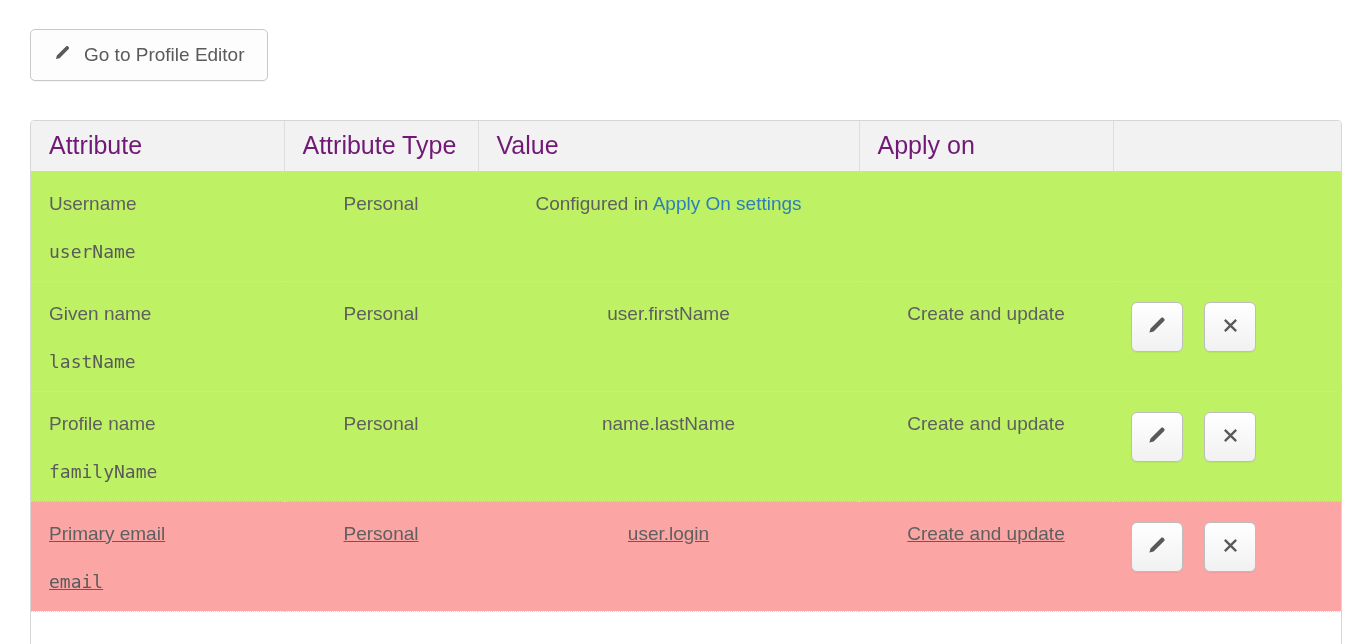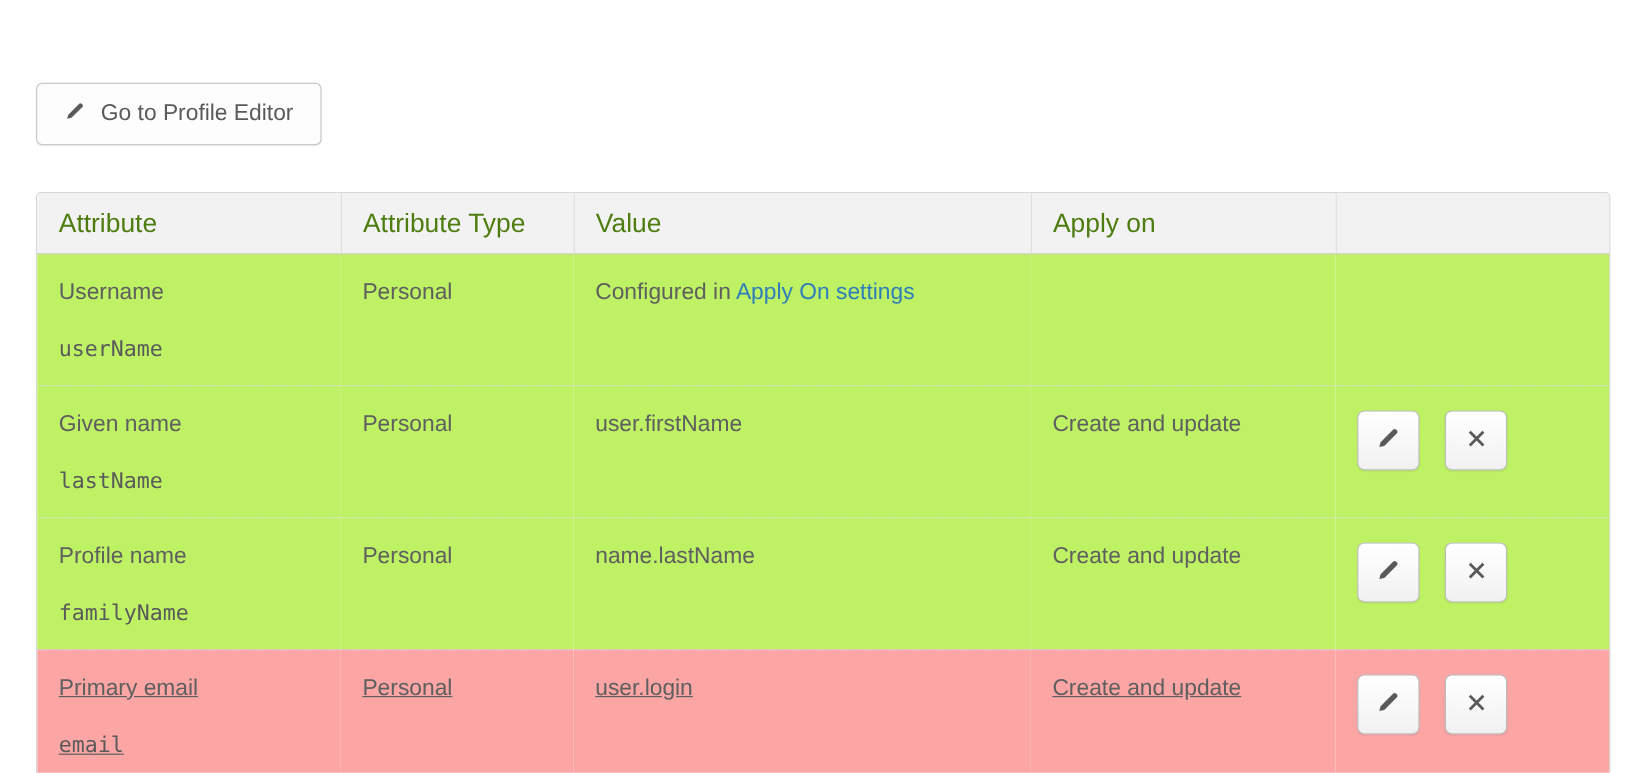--- a/index.html
+++ b/index.html
@@ -10,49 +10,48 @@
 
   
   .toolbar { display:flex; gap:21px; margin-bottom:39px; }
   .tb-btn {
     display:inline-flex; align-items:center; gap:12px;
     height:52px; padding:16px 22px;
     background:#fdfdfd; border:1px solid #c8c8c8; border-radius:5px;
     font-family:"Liberation Sans", sans-serif;
     font-size:19px; color:#5a5a5a; cursor:pointer;
     box-shadow:0 1px 1px rgba(0,0,0,0.04);
-    margin-top:40px;
   }
   .tb-btn svg { flex:0 0 auto; }
 
   
   .table-wrap {
     width:1312px; border:1px solid #d6d6d6; border-radius:4px; overflow:hidden;
   }
   table { width:100%; border-collapse:collapse; table-layout:fixed; }
   col.c1{width:253px} col.c2{width:194px} col.c3{width:381px} col.c4{width:254px} col.c5{width:229px}
 
   thead th {
     height:50px; background:#f2f2f2; text-align:left;
-    padding:0 18px; font-weight:normal; font-size:22px; color:#4d7c0f;
+    padding:0 18px; font-weight:normal; font-size:25px; color:#701a75;
     border-bottom:1px solid #d2d2d2;
   }
   thead th + th { border-left:1px solid #dedede; }
 
   tbody td {
     height:110px; vertical-align:top; padding:20px 18px 0 18px;
     font-size:19px; color:#5f5f5f; background:#bef264;
   }
   tbody tr + tr td { border-top:1px dotted #d9d9d9; }
   tbody tr.row-highlight td { background:#fca5a5;text-decoration:underline; }
 
   .attr-label { line-height:24px; }
   .attr-var   { margin-top:24px; font-family:"DejaVu Sans Mono", monospace;
                 font-size:18px; color:#5a5a5a; line-height:24px; }
-  .cell-line  { line-height:24px; }
+  .cell-line  { line-height:24px;text-align:center; }
 
   a.sign-on-link { color:#2f7eb9; text-decoration:none; cursor:pointer; }
 
   
   .actions { display:flex; gap:21px; }
   .icon-btn {
     width:52px; height:50px; display:inline-flex; align-items:center; justify-content:center;
     border:1px solid #bdbdbd; border-radius:6px;
     background:linear-gradient(#ffffff,#f1f1f1); cursor:pointer;
     box-shadow:0 1px 1px rgba(0,0,0,0.05);

